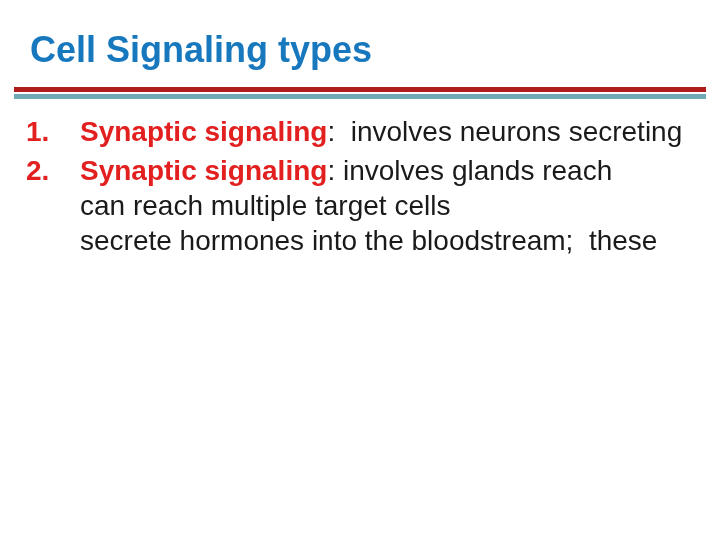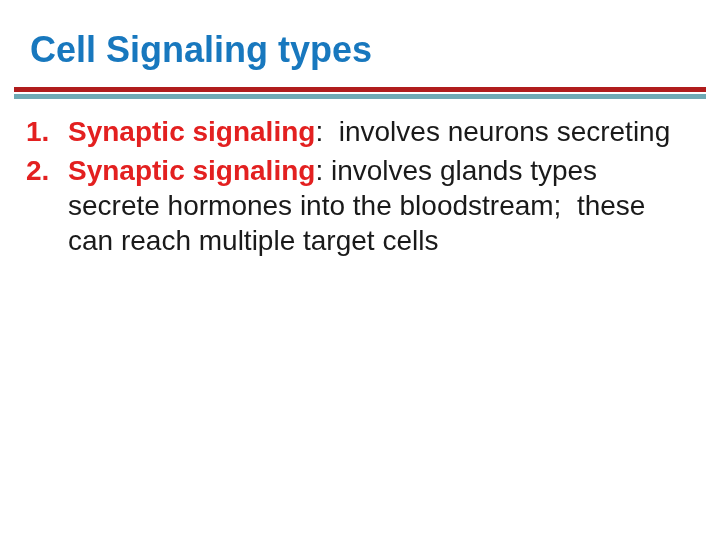--- a/index.html
+++ b/index.html
@@ -61,20 +61,21 @@
     line-height: 35px;
     font-weight: bold;
     color: var(--accent-red, #E32020);
     white-space: pre;
   }
   .item-body {
     flex: 1 1 auto;
     font-size: 28px;
     line-height: 35px;
     color: var(--body-text, #1A1A1A);
+    margin-left: 12px;
   }
   .line {
     white-space: pre;
   }
   .term {
     font-weight: bold;
     color: var(--accent-red, #E32020);
   }
 </style>
 </head>
@@ -92,20 +93,20 @@
     <div class="item">
       <span class="num">1.</span>
       <div class="item-body">
         <div class="line"><span class="term">Synaptic signaling</span><span>:  involves neurons secreting</span></div>
       </div>
     </div>
 
     <div class="item">
       <span class="num">2.</span>
       <div class="item-body">
-        <div class="line"><span class="term">Synaptic signaling</span><span>: involves glands types</span></div>
+        <div class="line"><span class="term">Synaptic signaling</span><span>: involves glands reach</span></div>
+        <div class="line"><span>can reach multiple target cells</span></div>
         <div class="line"><span>secrete hormones into the bloodstream;  these</span></div>
-        <div class="line"><span>can reach multiple target cells</span></div>
       </div>
     </div>
 
   </div>
 </div>
 
 </body></html>

